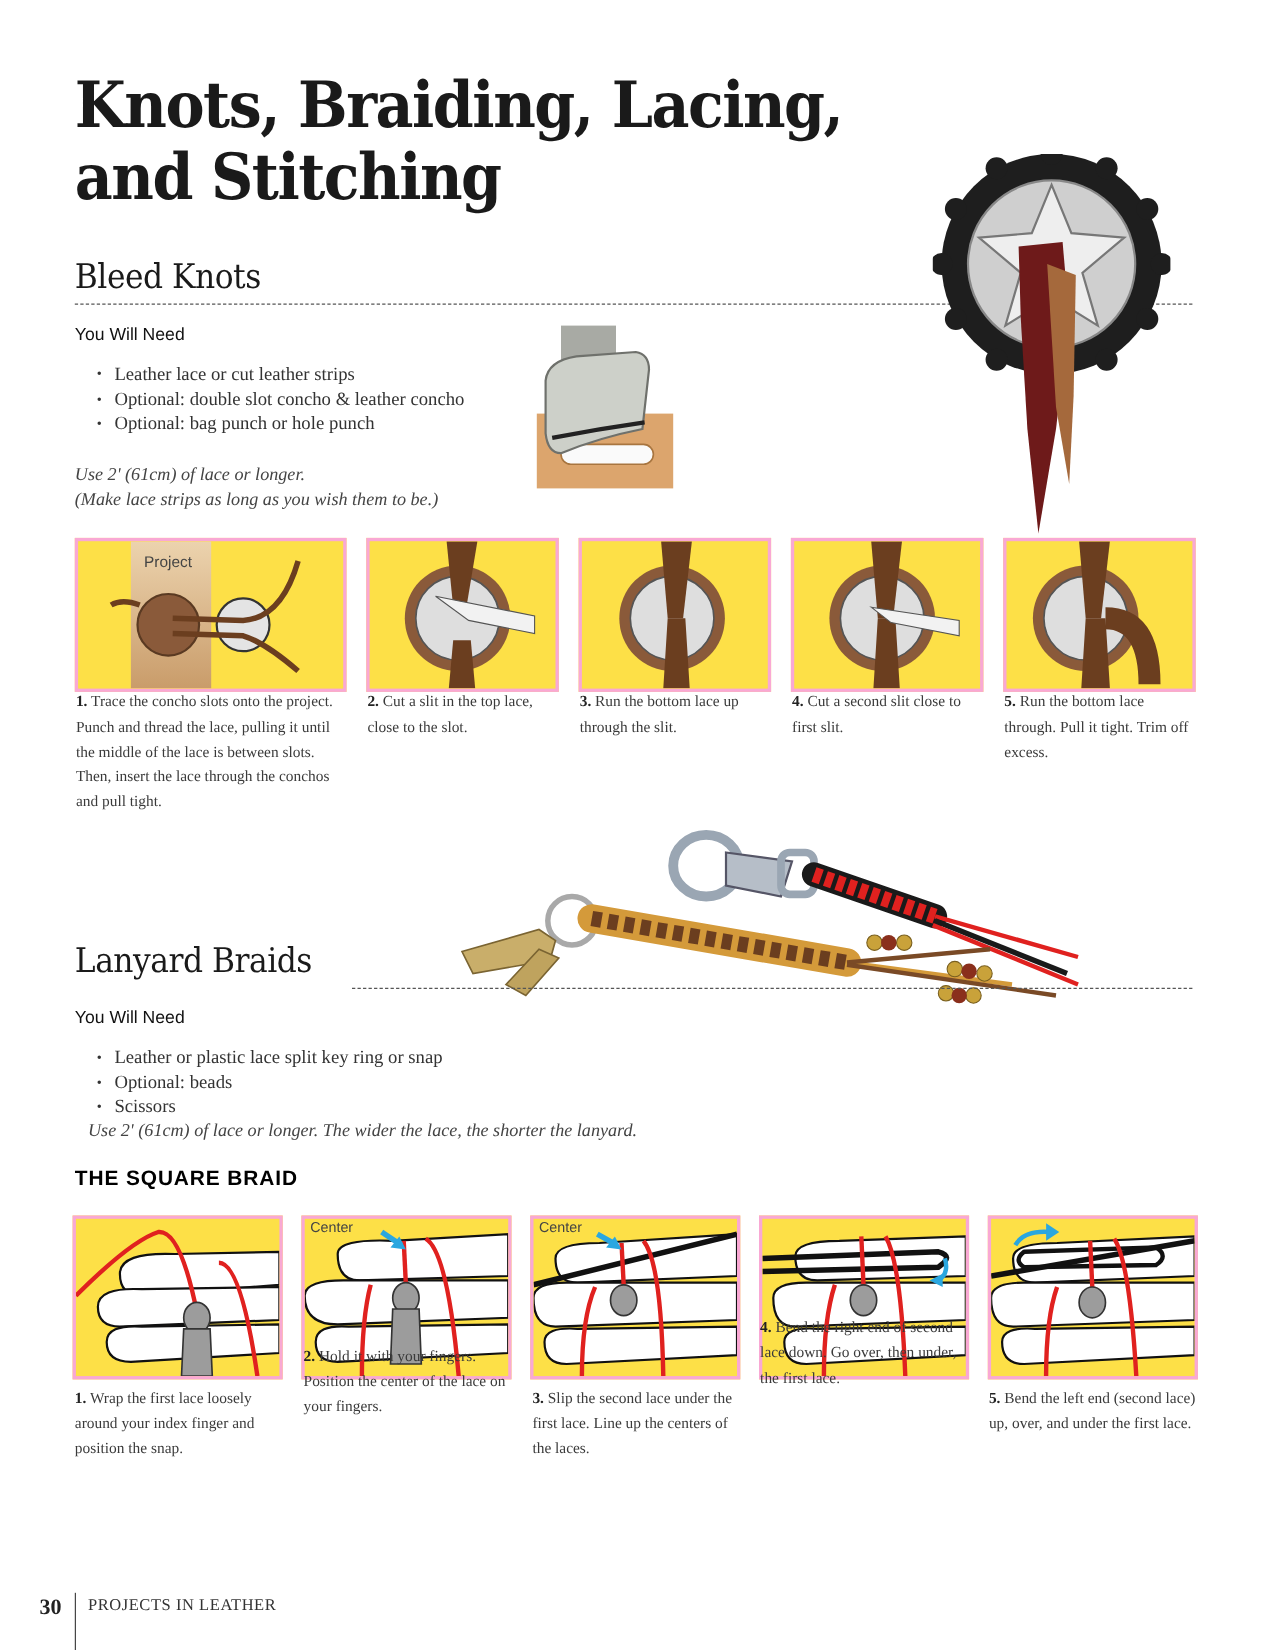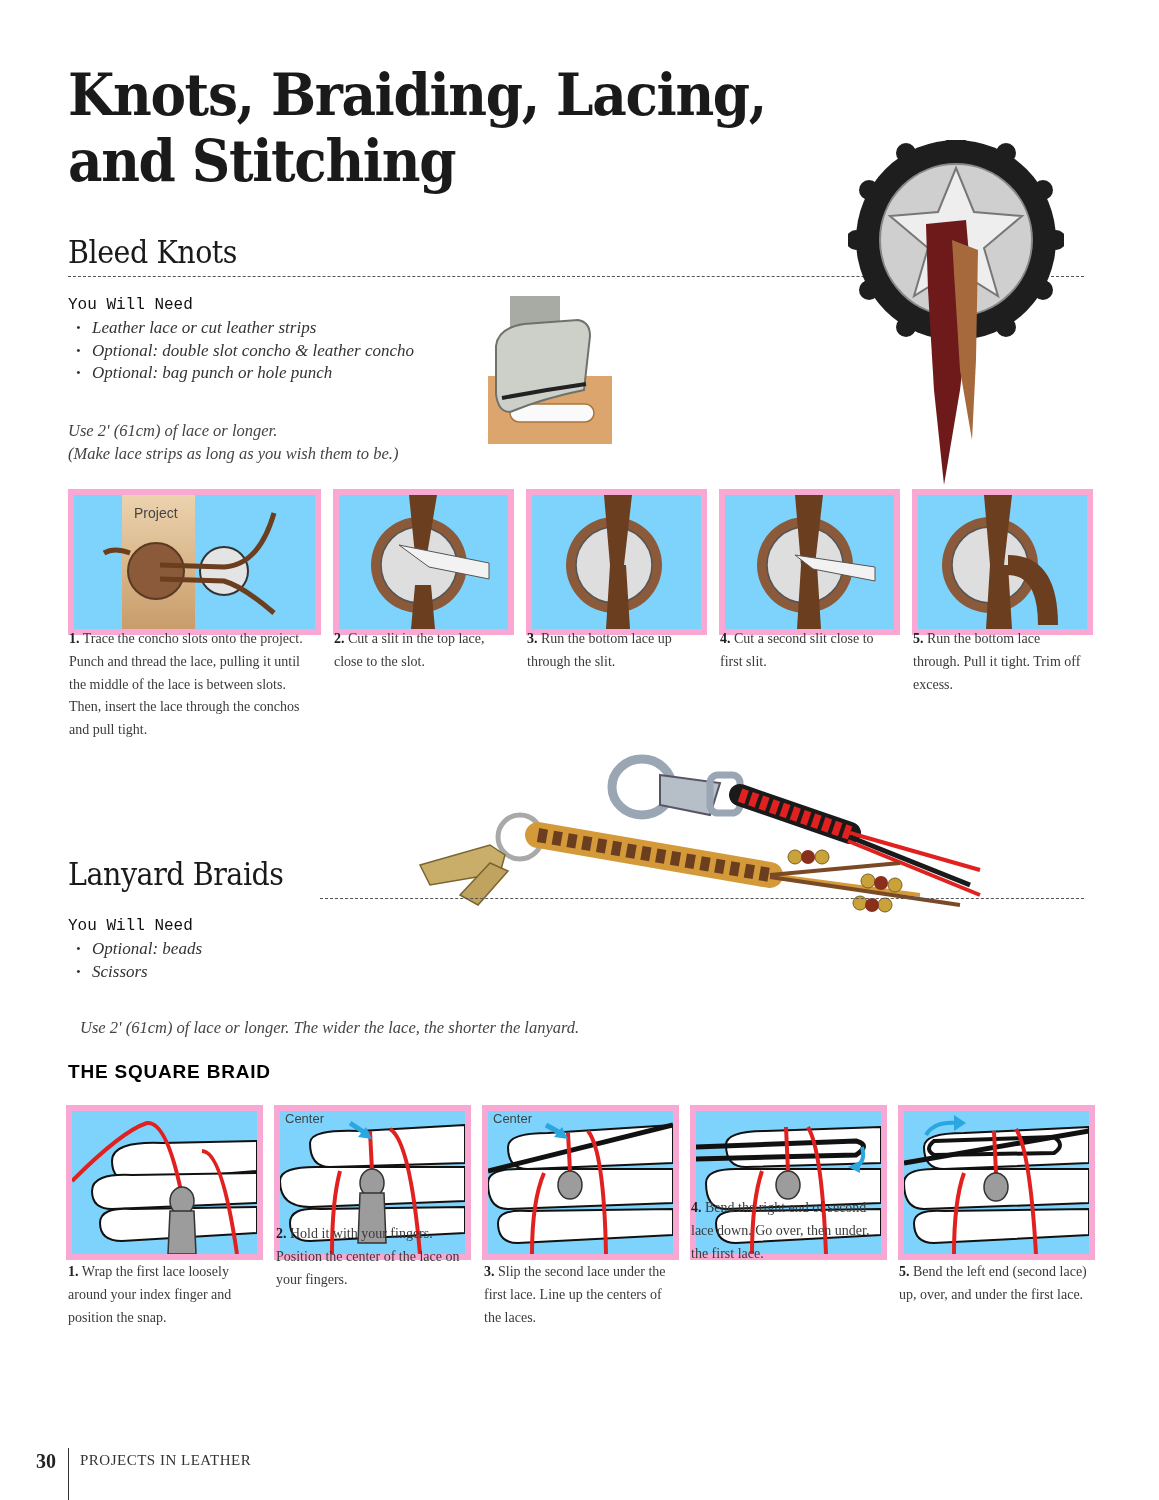--- a/index.html
+++ b/index.html
@@ -1,26 +1,26 @@
 <!DOCTYPE html>
 <html><head>
 <meta charset="utf-8">
 <style>
   html, body { margin: 0; padding: 0; background: #ffffff; }
   body { width: 1159px; height: 1500px; position: relative; overflow: hidden; color: #1a1a1a; font-family: "Liberation Serif", serif; }
   .abs { position: absolute; }
   .title { left: 68px; top: 62px; font-family: "DejaVu Serif", serif; font-weight: bold; font-size: 58px; line-height: 66px; letter-spacing: -1.5px; margin: 0; color: #1a1a1a; transform: scaleX(0.92); transform-origin: left top; }
   .section-title { font-family: "DejaVu Serif", serif; font-size: 31px; letter-spacing: -0.5px; margin: 0; color: #1a1a1a; transform: scaleX(0.92); transform-origin: left top; }
   .dash { height: 0; border-top: 1.5px dashed #555; }
-  .need-label { font-family: Liberation Mono, monospace; font-size: 16px; color: #111; }
-  ul.items { margin: 0; padding: 0 0 0 8px; list-style: none; font-size: 17px; line-height: 22.7px; color: #333; font-style: italic; }
+  .need-label { font-family: Liberation Sans, sans-serif; font-size: 16px; color: #111; }
+  ul.items { margin: 12px; padding: 0 0 0 8px; list-style: none; font-size: 17px; line-height: 22.7px; color: #333; }
   ul.items li::before { content: "•"; display: inline-block; width: 16px; font-size: 13px; vertical-align: 1px; color: #333; }
   .note { font-style: italic; font-size: 16.5px; line-height: 22.5px; color: #444; }
   .subhead { font-family: "Liberation Sans", sans-serif; font-weight: bold; font-size: 19px; letter-spacing: 0.8px; color: #000000; }
-  .panel { border: 6px solid #f9a8d4; background: #7dd3fc; overflow: hidden; }
+  .panel { border: 3px solid #f9a8d4; background: #fde047; overflow: hidden; }
   .caption { font-size: 14px; line-height: 22.8px; color: #3a3a3a; }
   .caption b { color: #222; }
   .footer-num { left: 36px; top: 1450px; font-weight: bold; font-size: 20px; color: #222; }
   .footer-bar { left: 68px; top: 1448px; width: 1px; height: 52px; background: #333; }
   .footer-text { left: 80px; top: 1452px; font-size: 15px; letter-spacing: 0.5px; color: #333; }
   svg { display: block; }
 </style>
 </head>
 <body>
 
@@ -177,20 +177,21 @@
         <circle cx="512" cy="160" r="7"></circle>
     </g>
   </svg>
 </div>
 
 <div class="abs section-title" style="left:68px; top:856px;">Lanyard Braids</div>
 <div class="abs dash" style="left:320px; top:898px; width:764px;"></div>
 
 <div class="abs need-label" style="left:68px; top:917px;">You Will Need</div>
 <ul class="abs items" style="left:68px; top:938px;">
+  <li>Leather or plastic lace split key ring or snap</li>
   <li>Optional: beads</li>
   <li>Scissors</li>
 </ul>
 <div class="abs note" style="left:68px; top:1017px;margin-left:12px;">Use 2' (61cm) of lace or longer. The wider the lace, the shorter the lanyard.</div>
 
 <div class="abs subhead" style="left:68px; top:1061px;">THE SQUARE BRAID</div>
 
 <div class="abs panel" style="left:66px; top:1105px; width:185px; height:143px;">
   <svg width="185" height="143" viewBox="0 0 185 143">
     <g fill="#fff" stroke="#111" stroke-width="2">

